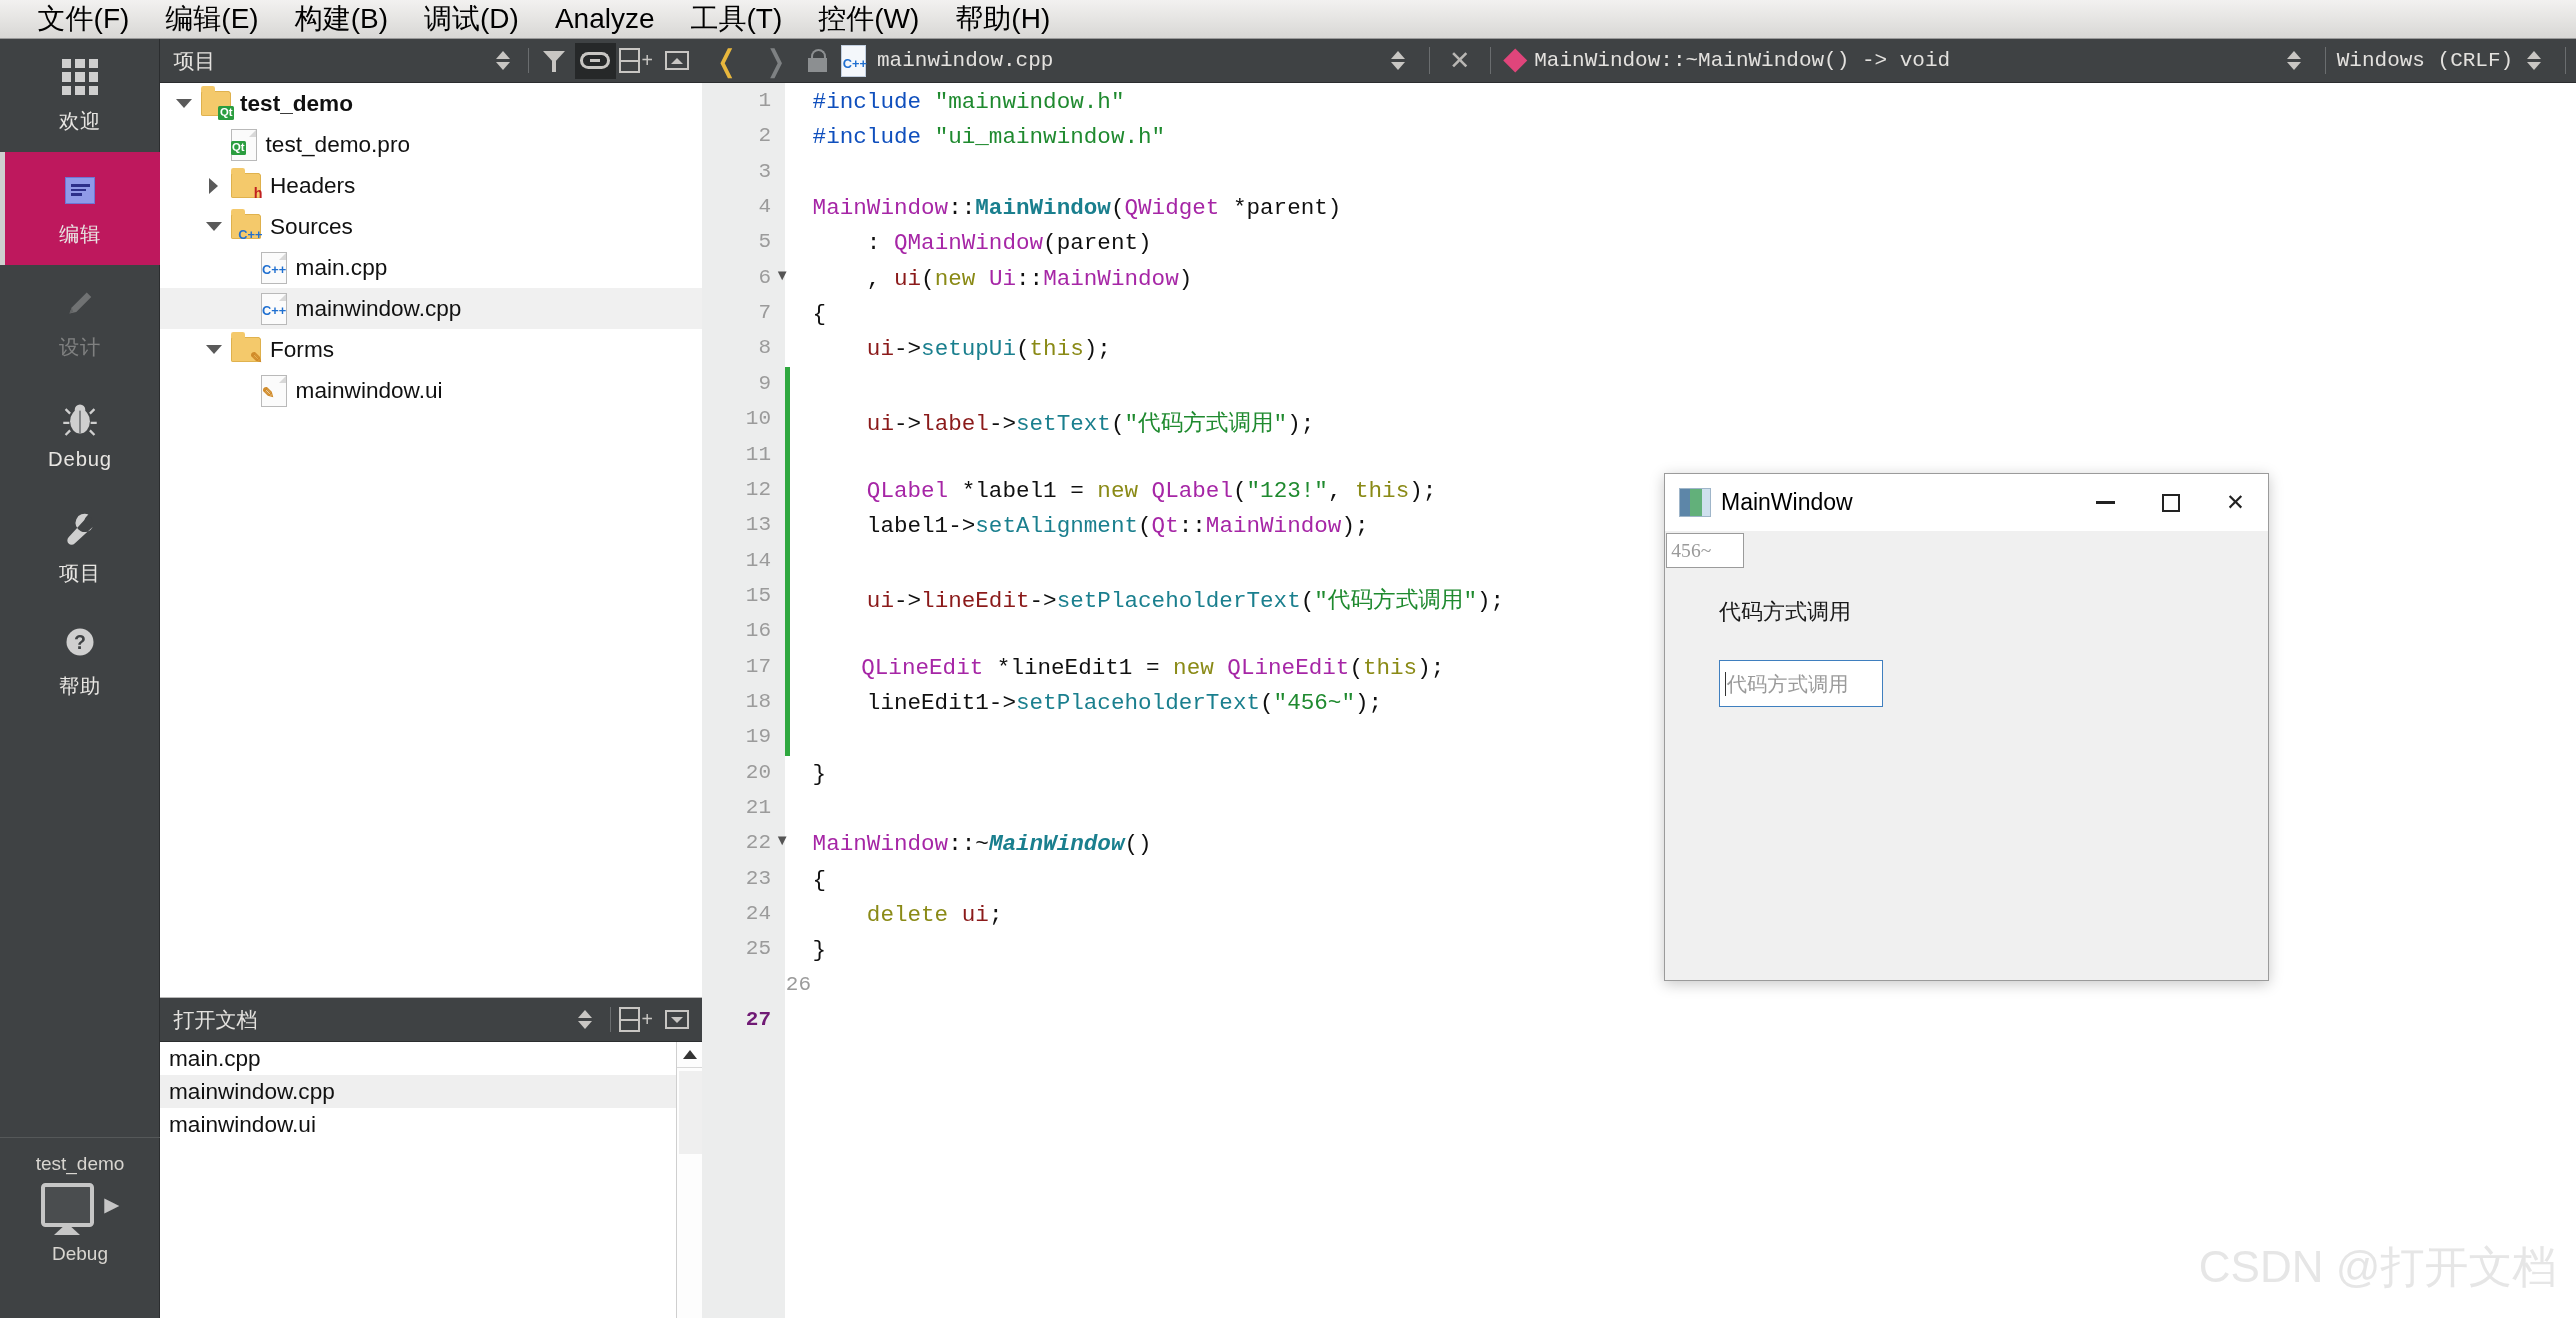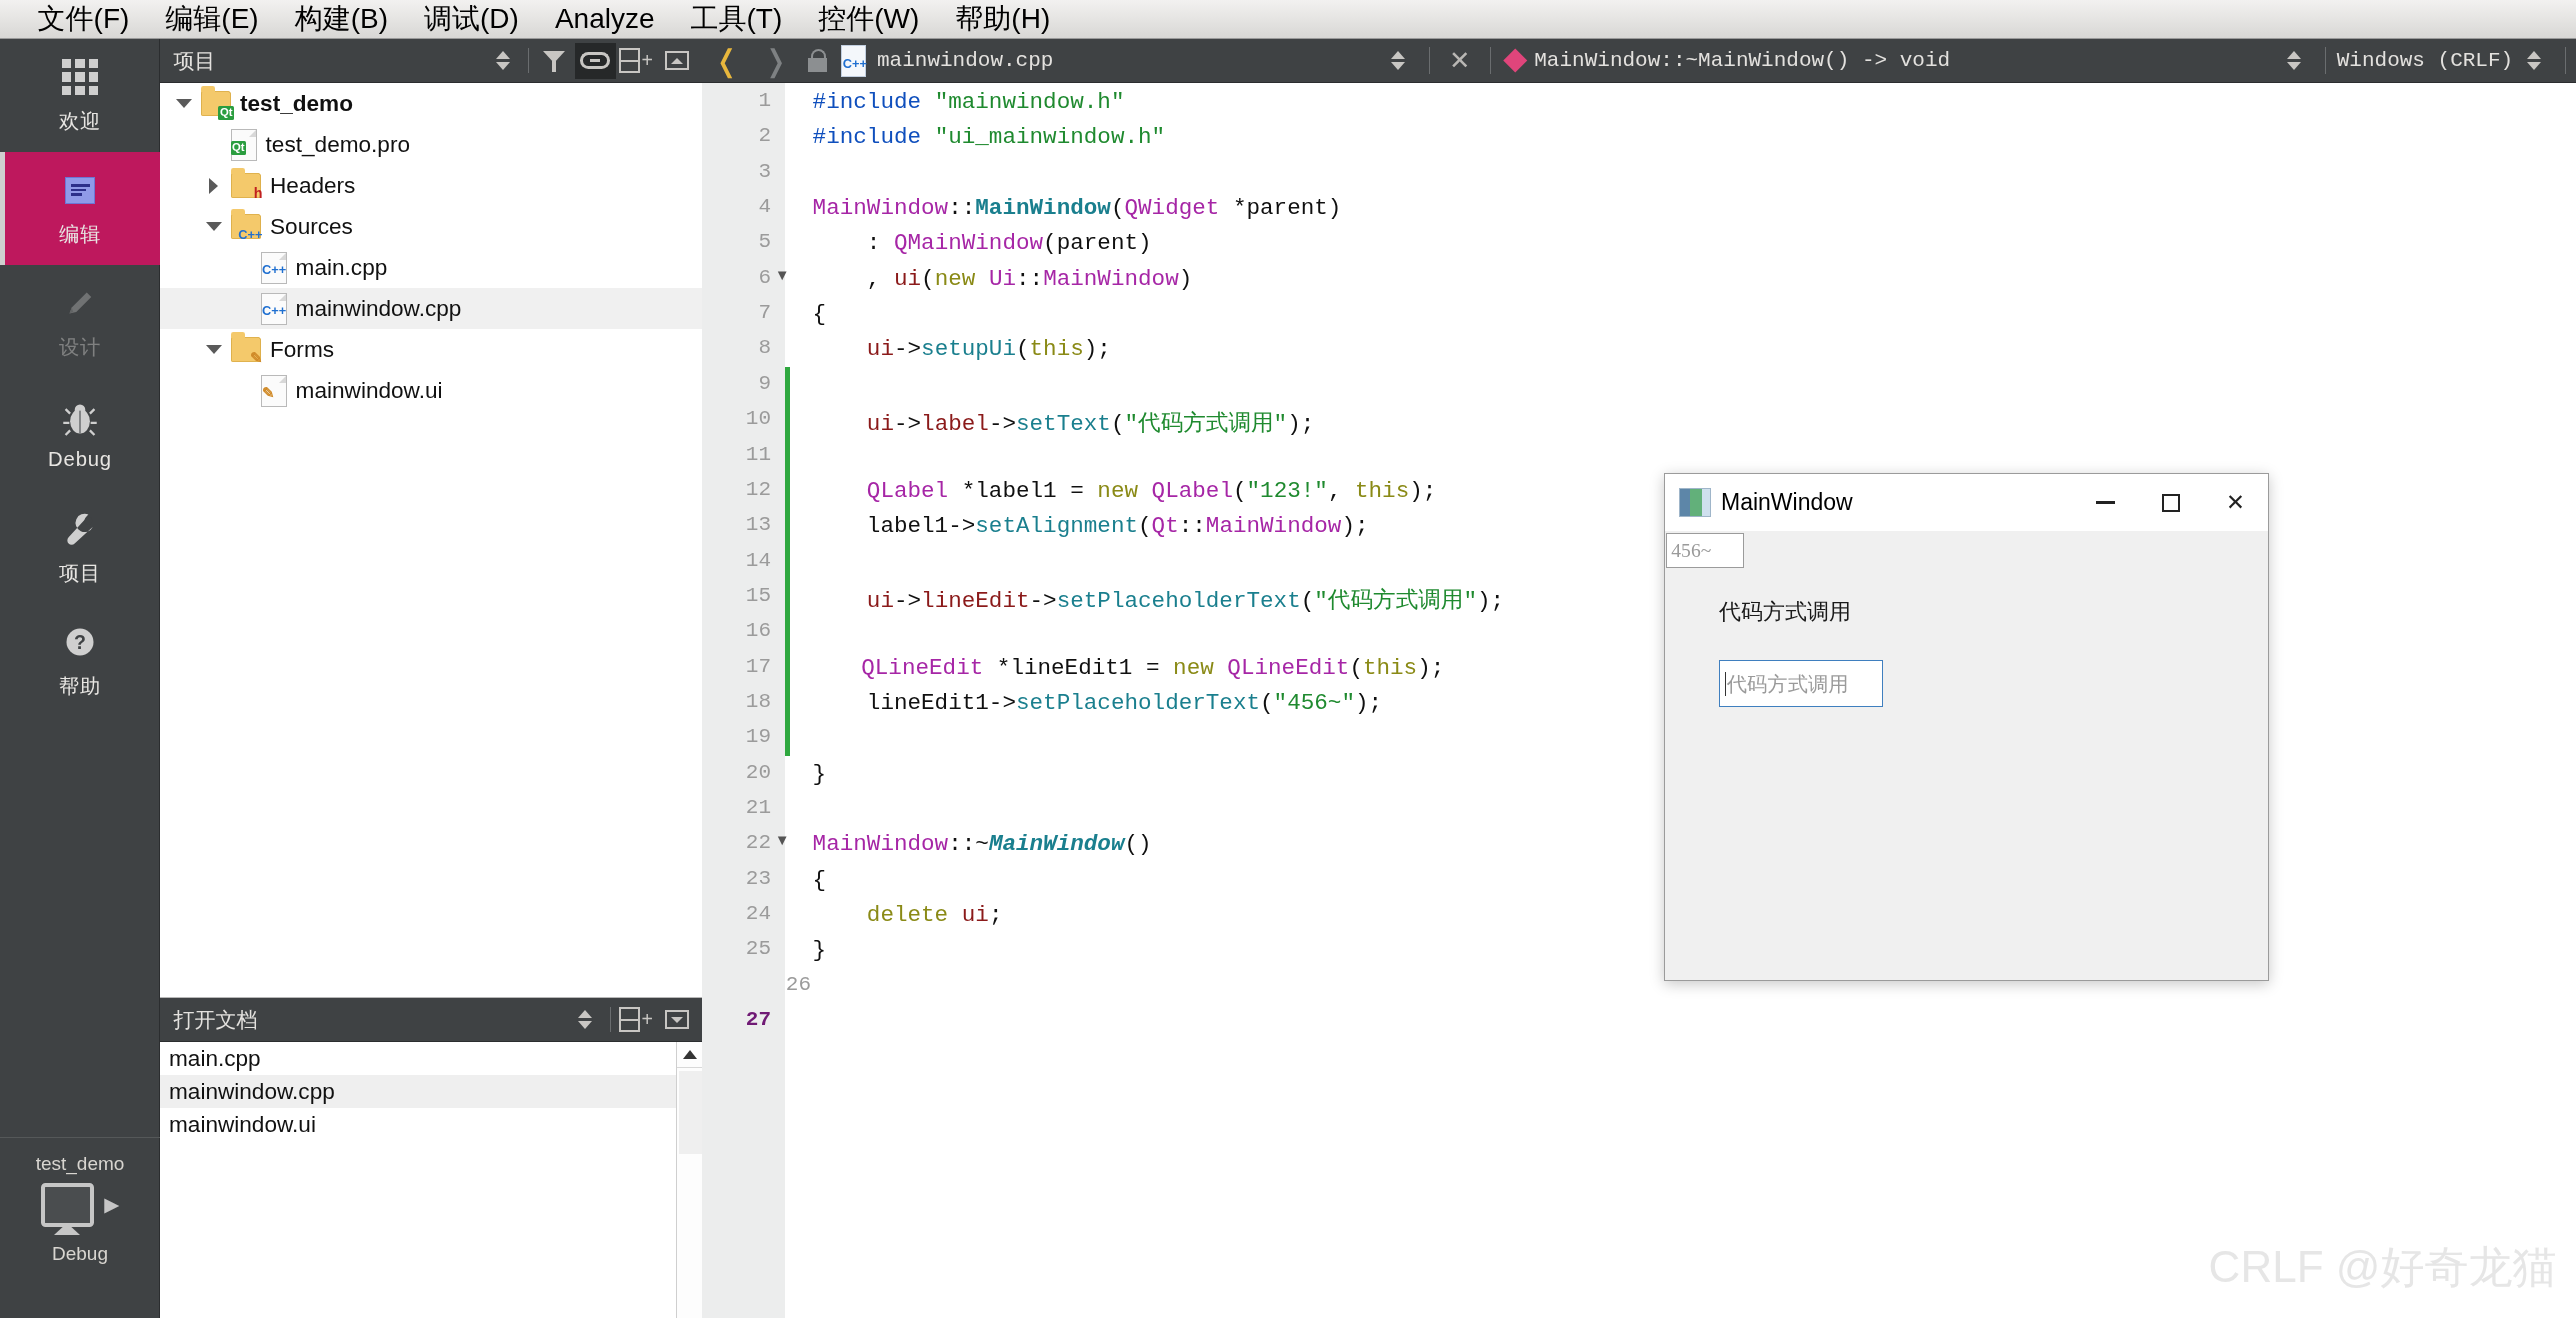--- a/index.html
+++ b/index.html
@@ -545,15 +545,15 @@
     <div class="appwin-body">
       <div class="mini-edit">456~</div>
       <div class="win-label">代码方式调用</div>
       <div class="win-lineedit">
         <div class="caret"></div>
         <div class="ph">代码方式调用</div>
       </div>
     </div>
   </div>
 
-  <div class="watermark">CRLF @好奇龙猫</div>
+  <div class="watermark">CSDN @打开文档</div>
 </div>
 
 
 </body></html>

